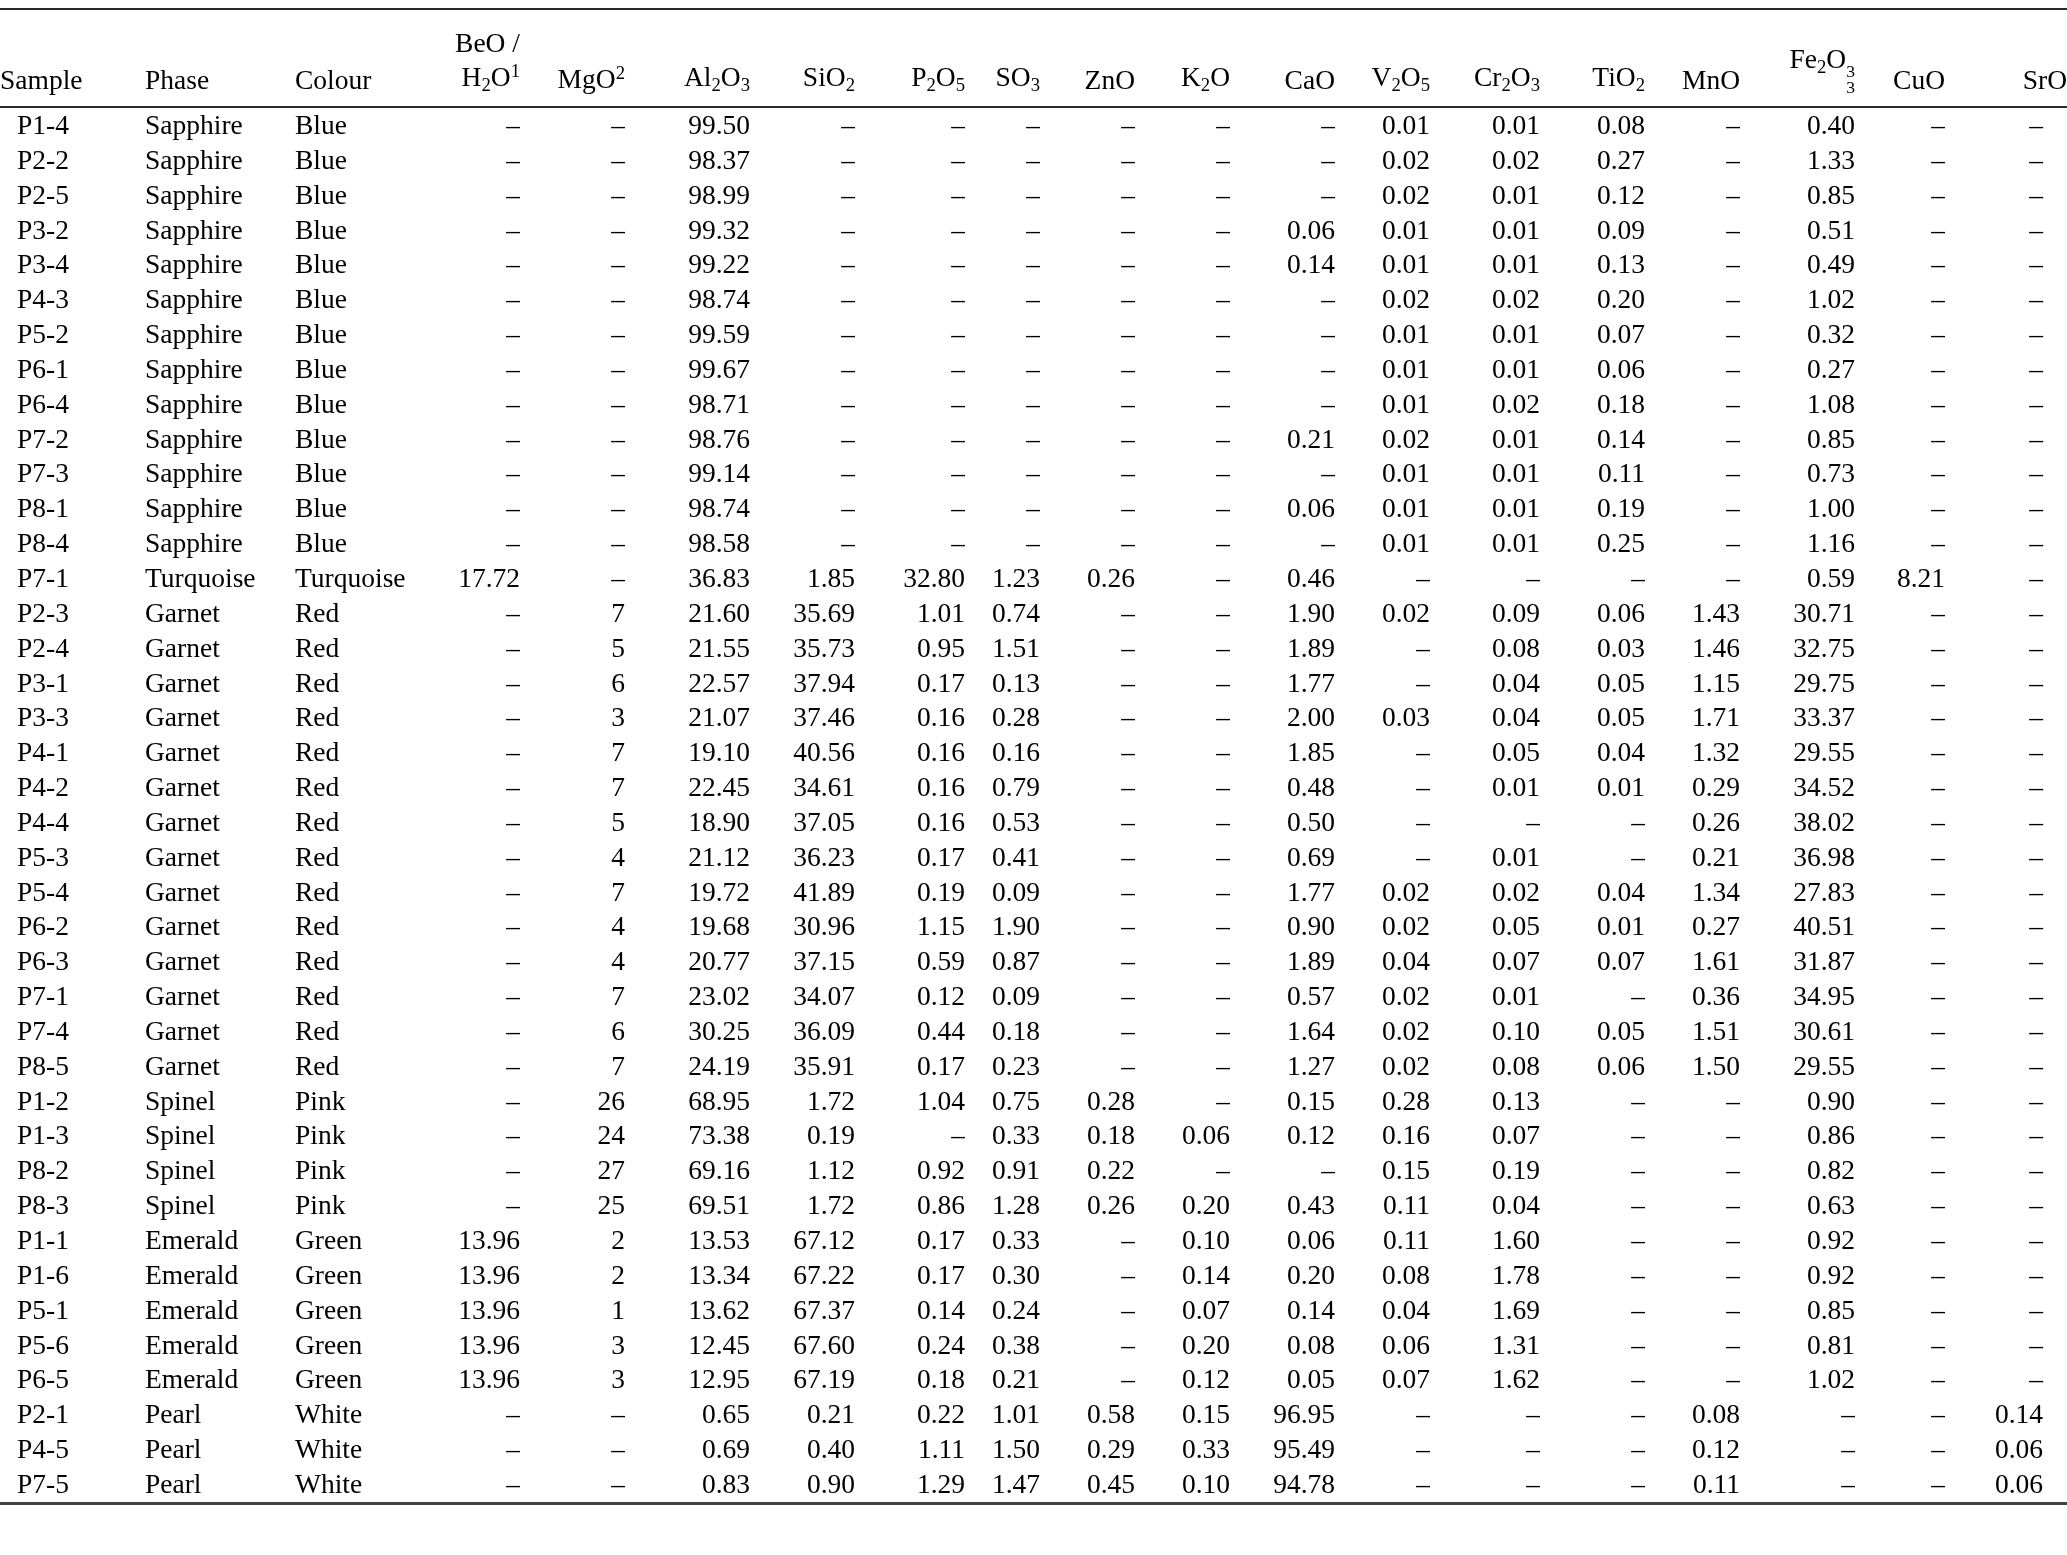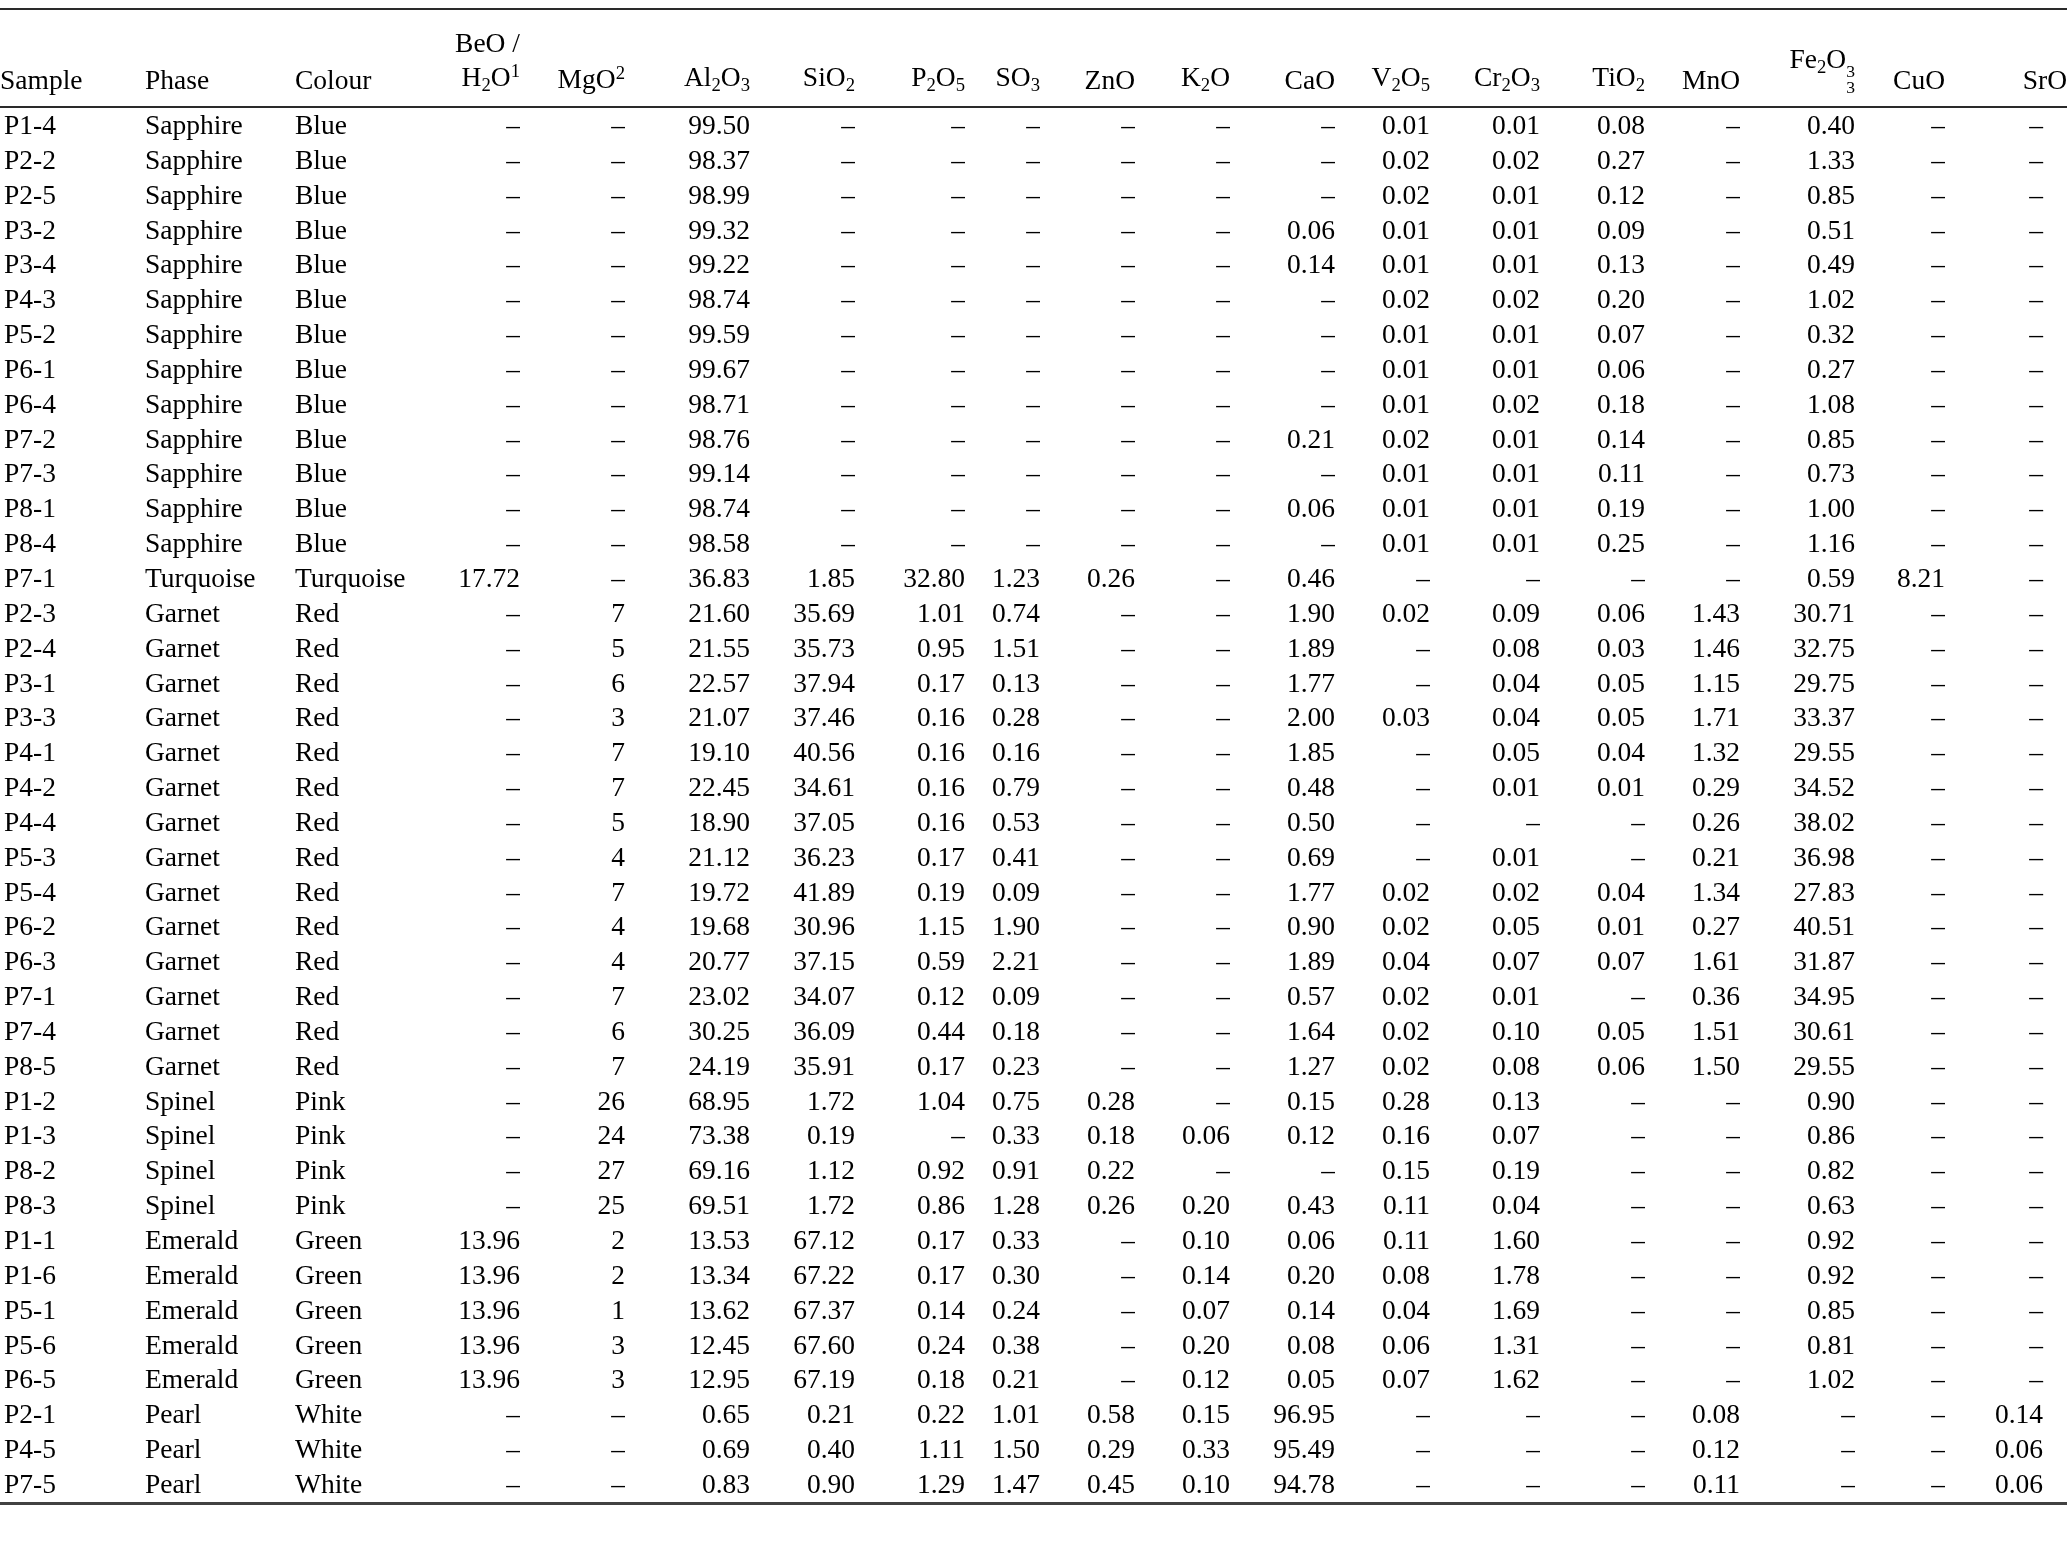--- a/index.html
+++ b/index.html
@@ -29,21 +29,21 @@
   }
   .paper-table td {
     height: 34.85px;
     padding: 0;
     white-space: nowrap;
     overflow: hidden;
     line-height: 34.85px;
   }
   .al { text-align: left; }
   .ar { text-align: right; }
-  th.first, td.first { padding-left: 4px; }
+  th.first, td.first { padding-left: 17px; }
   th.last,  td.last  { padding-right: 24px; }
   .hline { display: block; line-height: 1.18; }
   .sub { font-size: 68%; vertical-align: -0.25em; }
   .sup { font-size: 68%; vertical-align: 0.5em; }
   .stack {
     display: inline-flex;
     flex-direction: column;
     font-size: 64%;
     line-height: 0.95;
     vertical-align: -0.48em;
@@ -647,21 +647,21 @@
       </tr>
       <tr>
         <td class="al first">P6-3</td>
         <td class="al">Garnet</td>
         <td class="al">Red</td>
         <td class="ar">–</td>
         <td class="ar">4</td>
         <td class="ar">20.77</td>
         <td class="ar">37.15</td>
         <td class="ar">0.59</td>
-        <td class="ar">2.21</td>
+        <td class="ar">0.87</td>
         <td class="ar">–</td>
         <td class="ar">–</td>
         <td class="ar">1.89</td>
         <td class="ar">0.04</td>
         <td class="ar">0.07</td>
         <td class="ar">0.07</td>
         <td class="ar">1.61</td>
         <td class="ar">31.87</td>
         <td class="ar">–</td>
         <td class="ar last">–</td>

